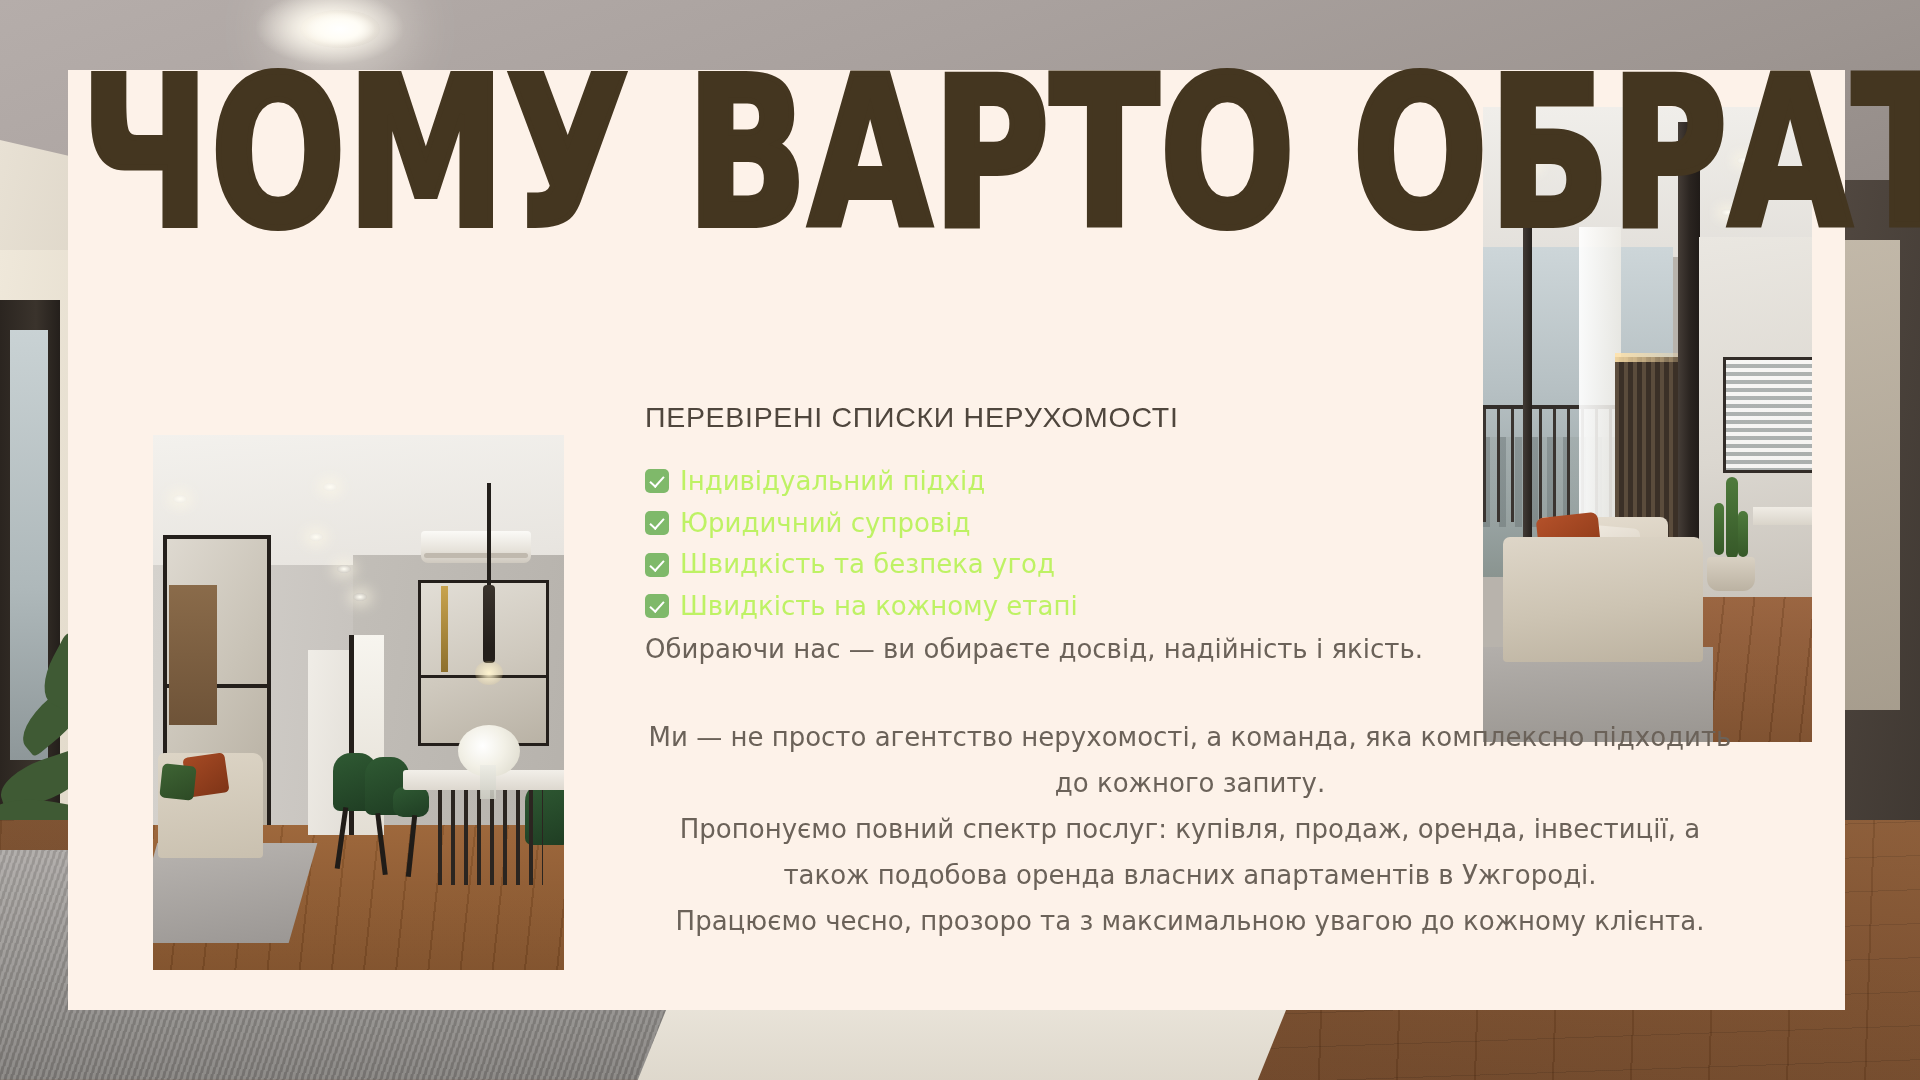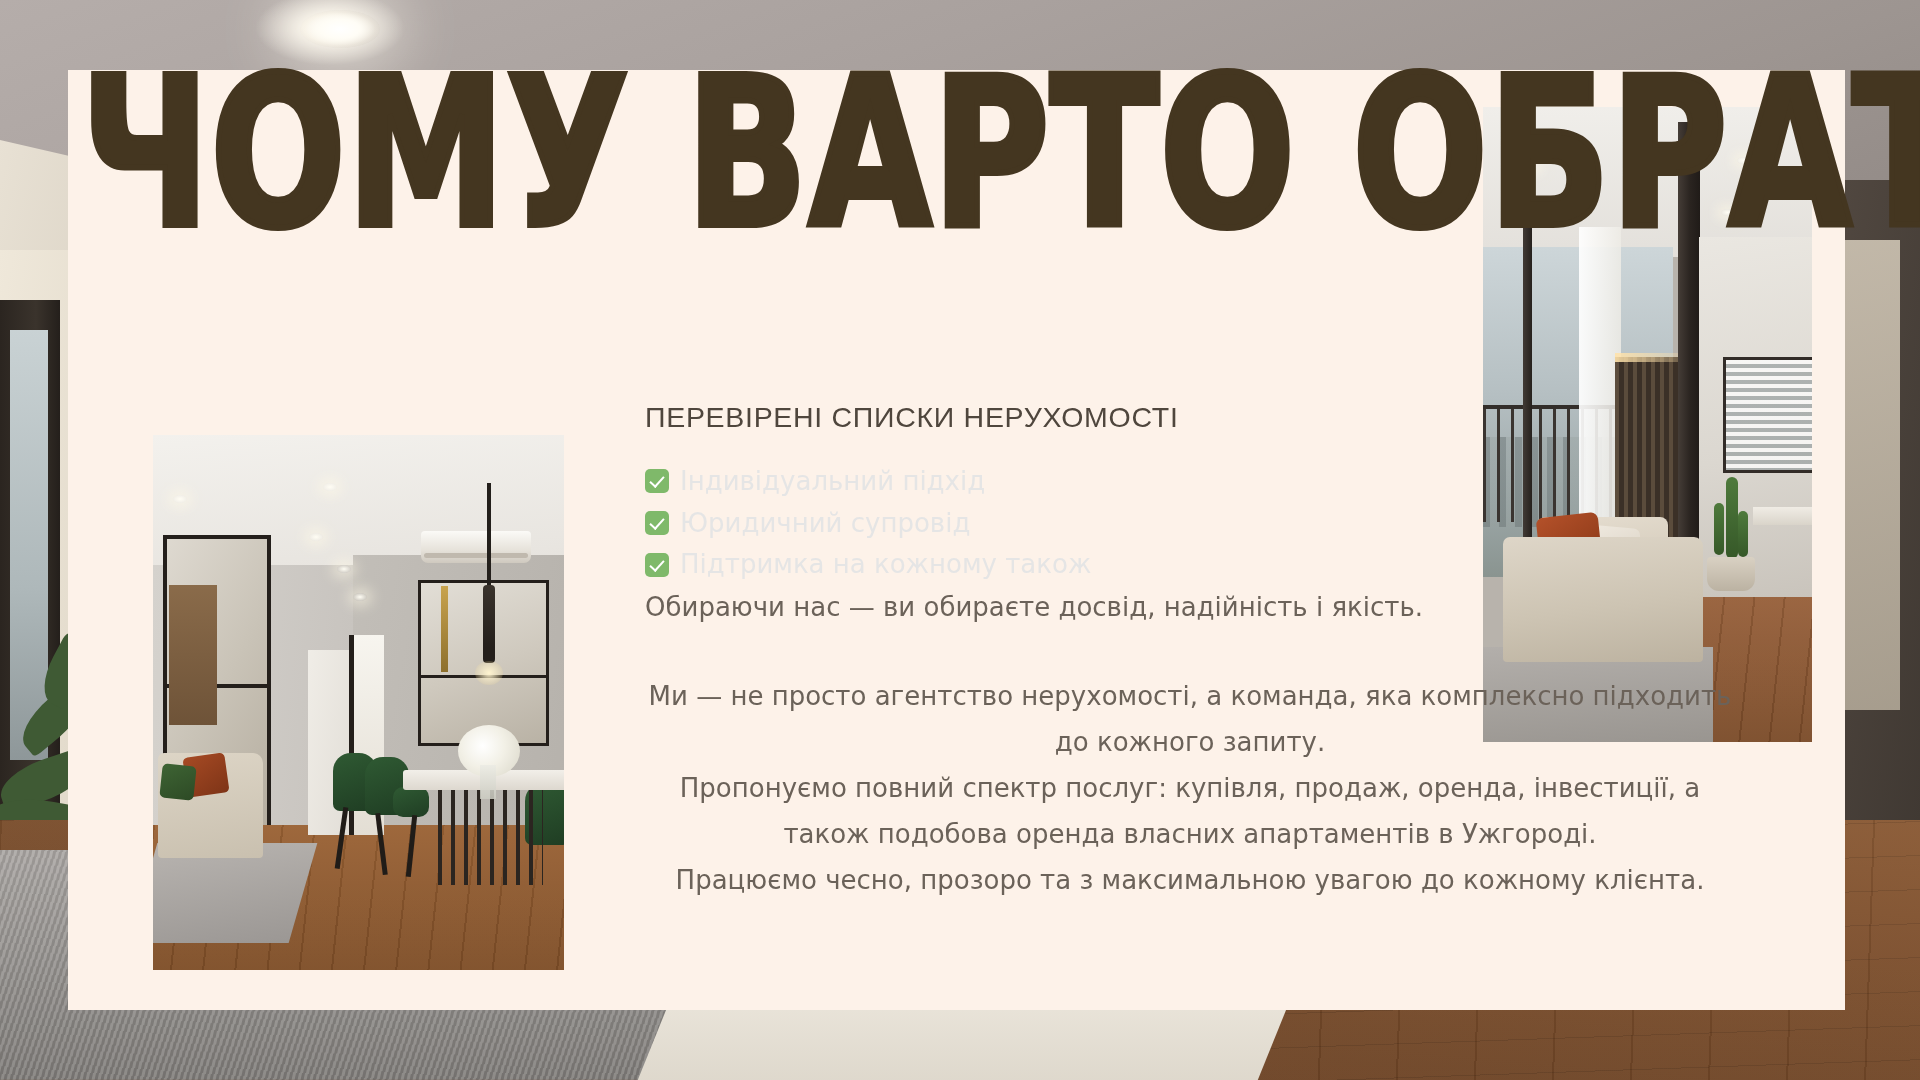--- a/index.html
+++ b/index.html
@@ -316,21 +316,21 @@
     list-style: none;
     margin: 0;
     padding: 0;
   }
   .check-item {
     display: flex;
     align-items: center;
     gap: 11px;
     margin-bottom: 11px;
     font-size: 26px;
-    color: #e5e5e5;
+    color: #bef264;
     line-height: 1.18;
     font-family: "DejaVu Sans", "Liberation Sans", sans-serif;
   }
   .check-box {
     flex: 0 0 auto;
     width: 24px;
     height: 24px;
     border-radius: 5px;
     background: #7fb96a;
     position: relative;
@@ -475,21 +475,25 @@
       <li class="check-item">
         <span class="check-box"></span>
         <span>Індивідуальний підхід</span>
       </li>
       <li class="check-item">
         <span class="check-box"></span>
         <span>Юридичний супровід</span>
       </li>
       <li class="check-item">
         <span class="check-box"></span>
-        <span>Підтримка на кожному також</span>
+        <span>Швидкість та безпека угод</span>
+      </li>
+      <li class="check-item">
+        <span class="check-box"></span>
+        <span>Швидкість на кожному етапі</span>
       </li>
     </ul>
 
     <p class="tagline">Обираючи нас — ви обираєте досвід, надійність і якість.</p>
 
     <div class="body-copy">
       <p>Ми — не просто агентство нерухомості, а команда, яка комплексно підходить до кожного запиту.</p>
       <p> Пропонуємо повний спектр послуг: купівля, продаж, оренда, інвестиції, а також подобова оренда власних апартаментів в Ужгороді.</p>
       <p> Працюємо чесно, прозоро та з максимальною увагою до кожному клієнта.</p>
     </div>

